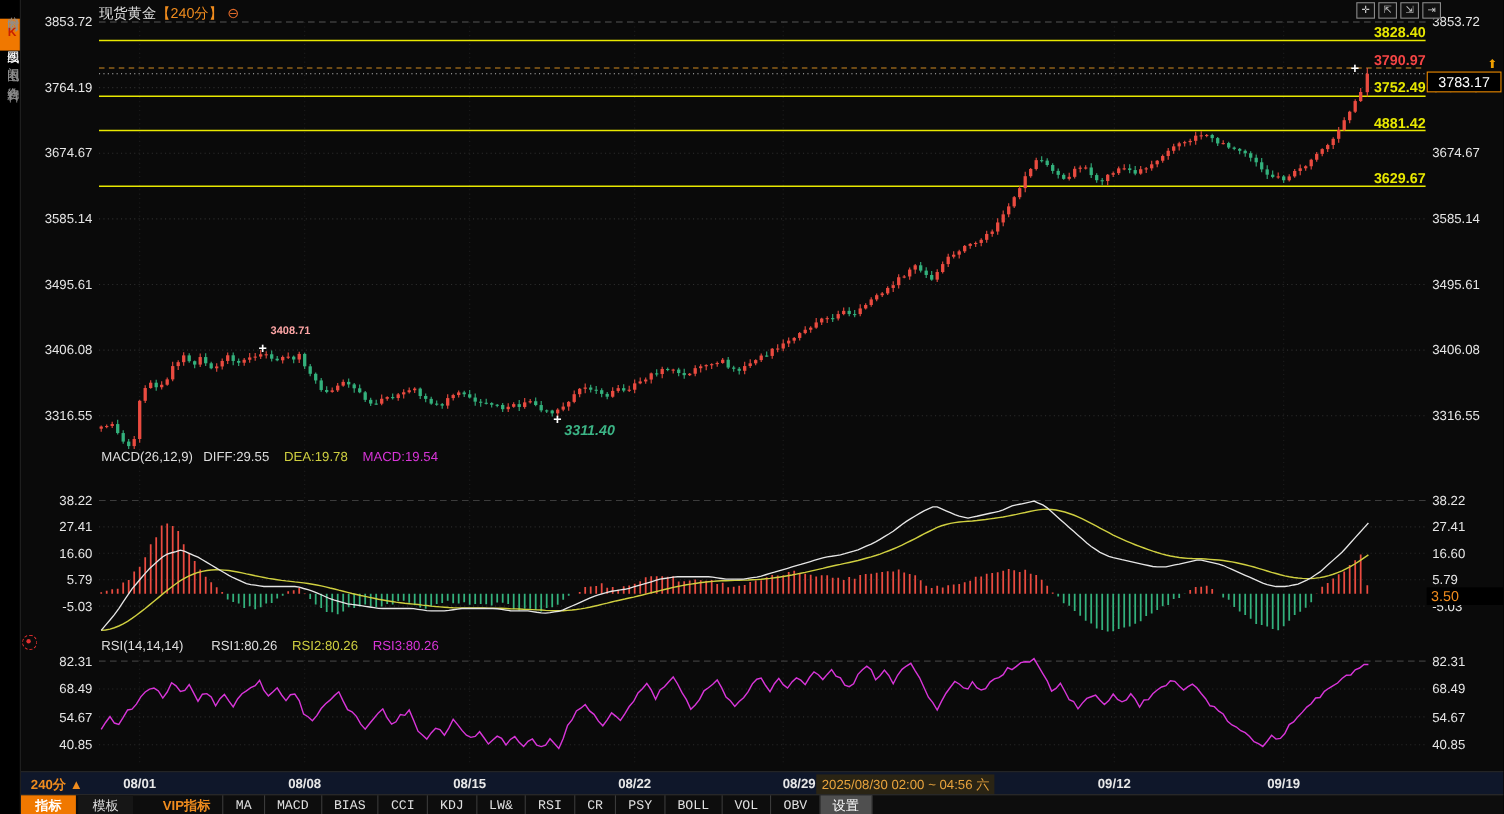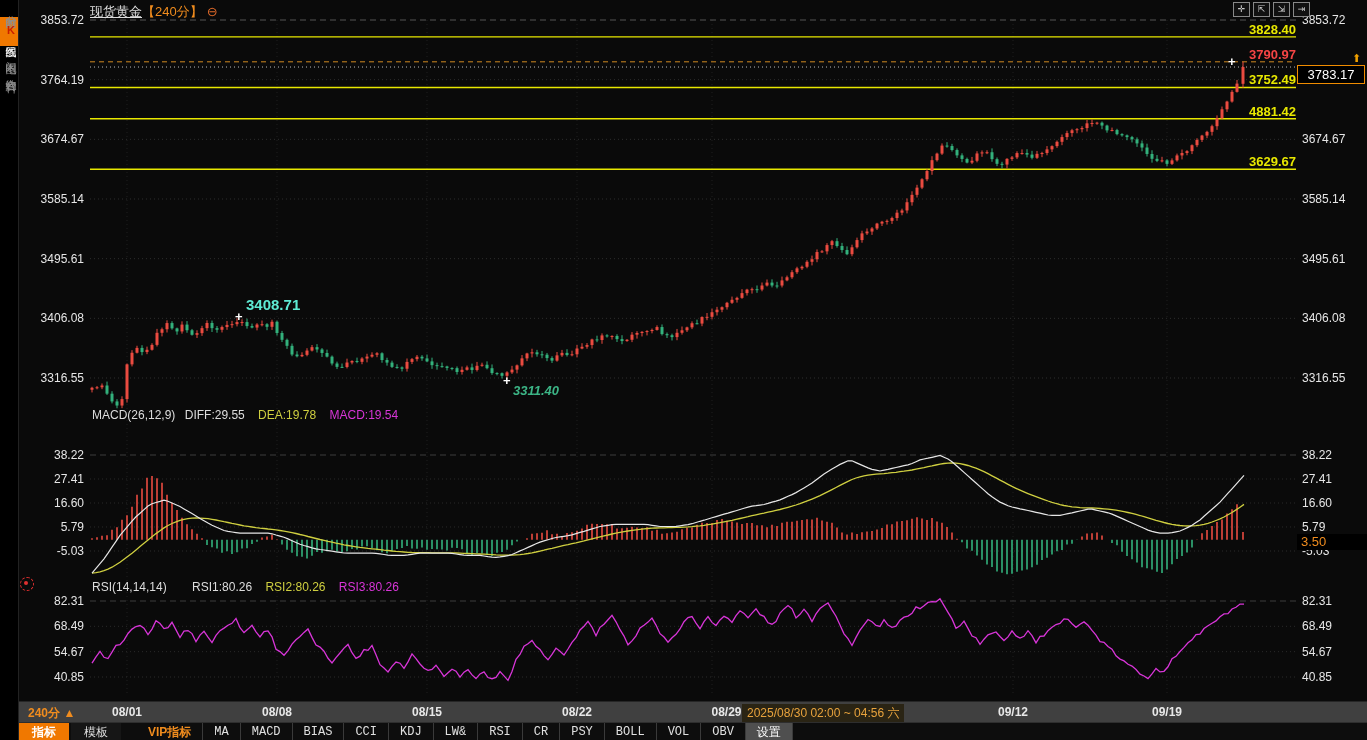--- a/index.html
+++ b/index.html
@@ -6,50 +6,50 @@
   #app{position:relative;width:1367px;height:740px;background:#0a0a0a;overflow:hidden;
        font-family:"Liberation Sans","DejaVu Sans",sans-serif;color:#ddd;}
   
   .sidebar{position:absolute;left:0;top:0;width:18px;height:740px;background:#000;border-right:1px solid #222;z-index:30;}
   .side-item{writing-mode:vertical-rl;text-orientation:upright;width:18px;text-align:center;
              font-size:11px;color:#8f8f8f;padding:7px 0;letter-spacing:1px;cursor:pointer;}
   .side-item.active{background:#f07800;color:#fff;}
   .side-item.active .first-accent{color:#c81e00;font-weight:bold;}
   
   .hdr{position:absolute;left:90px;top:3px;font-size:13px;z-index:20;white-space:nowrap;}
-  .hdr .t{color:#ddd;text-decoration:underline;}
+  .hdr .t{color:#ddd;}
   .hdr .p{color:#f08c1e;}
   .hdr .ic{color:#e06a2a;font-size:13px;margin-left:4px;}
   
   .viewbar{position:absolute;left:1233px;top:2px;display:flex;gap:3px;z-index:30;}
   .vicon{width:15px;height:13px;border:1px solid #888;color:#ccc;font-size:9px;line-height:13px;
          text-align:center;background:#111;cursor:pointer;}
   
   .yl{position:absolute;left:18px;width:66px;text-align:right;font-size:12px;color:#e6e6e6;z-index:15;}
   .yr{position:absolute;left:1302px;font-size:12px;color:#e6e6e6;z-index:15;}
   .sr-label{position:absolute;right:71px;color:#e8e800;font-size:13px;font-weight:bold;z-index:16;margin-left:27px;}
   .hi-label{position:absolute;right:71px;color:#f54545;font-size:13px;font-weight:bold;z-index:16;}
   .cross{position:absolute;color:#fff;font-size:13px;font-weight:bold;z-index:17;}
-  .ann-high{position:absolute;color:#5eead4;font-size:15px;font-weight:bold;z-index:17;}
+  .ann-high{position:absolute;color:#fca5a5;font-size:10px;font-weight:bold;z-index:17;}
   .ann-low{position:absolute;color:#3cb586;font-size:13px;font-weight:bold;z-index:17;}
   .price-tag{position:absolute;left:1297px;width:66px;height:17px;border:1px solid #f08c00;background:#000;
              color:#fff;font-size:13px;line-height:17px;text-align:center;z-index:18;}
   .tag-arrow{position:absolute;left:1352px;color:#f0a000;font-size:11px;z-index:19;}
   .macd-tag{position:absolute;left:1297px;width:66px;height:16px;background:#000;color:#f08c1e;
             font-size:13px;line-height:16px;text-align:left;padding-left:4px;z-index:18;}
   
   .ind-title{position:absolute;left:92px;font-size:12px;z-index:16;white-space:nowrap;}
   .ind-title .w{color:#ddd;}
   .ind-title .y{color:#cfcf40;margin-left:10px;}
   .ind-title .m{color:#d835d8;margin-left:10px;}
   .rec-icon{position:absolute;left:20px;top:577px;width:12px;height:12px;border:1px dashed #e03030;
             border-radius:50%;z-index:16;cursor:pointer;}
   .rec-icon::after{content:"";position:absolute;left:3px;top:3px;width:4px;height:4px;border-radius:50%;background:#e03030;}
   
-  .time-row{position:absolute;left:19px;top:701px;width:1348px;height:21px;background:#404040;
+  .time-row{position:absolute;left:19px;top:701px;width:1348px;height:21px;background:#0f172a;
             border-top:1px solid #262626;z-index:20;}
   .period{position:absolute;left:9px;top:3px;color:#f08c1e;font-size:12px;font-weight:bold;cursor:pointer;}
   .date{position:absolute;top:3px;transform:translateX(-50%);font-size:12px;font-weight:bold;color:#e8e8e8;}
   .range-tip{position:absolute;left:723px;top:2px;background:#2a2414;color:#e8a33d;font-size:12px;
              padding:1px 5px;z-index:21;white-space:nowrap;}
   
   .bbar{position:absolute;left:19px;top:722px;width:1348px;height:18px;background:#0d0d0d;
         border-top:1px solid #2e2e2e;display:flex;align-items:stretch;z-index:20;}
   .btab{min-width:42px;text-align:center;font-size:12px;line-height:18px;color:#ddd;background:#161616;
         margin-right:2px;padding:0 4px;cursor:pointer;}

